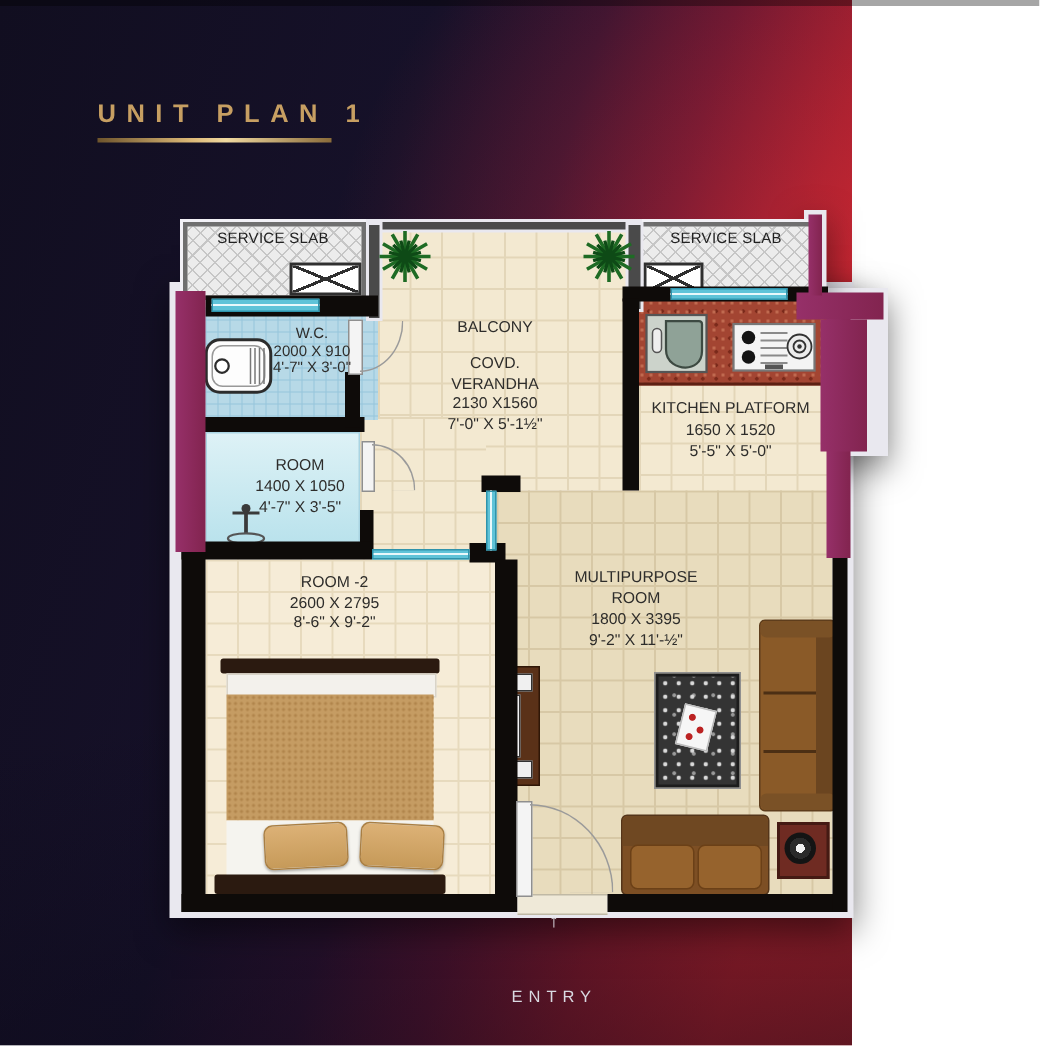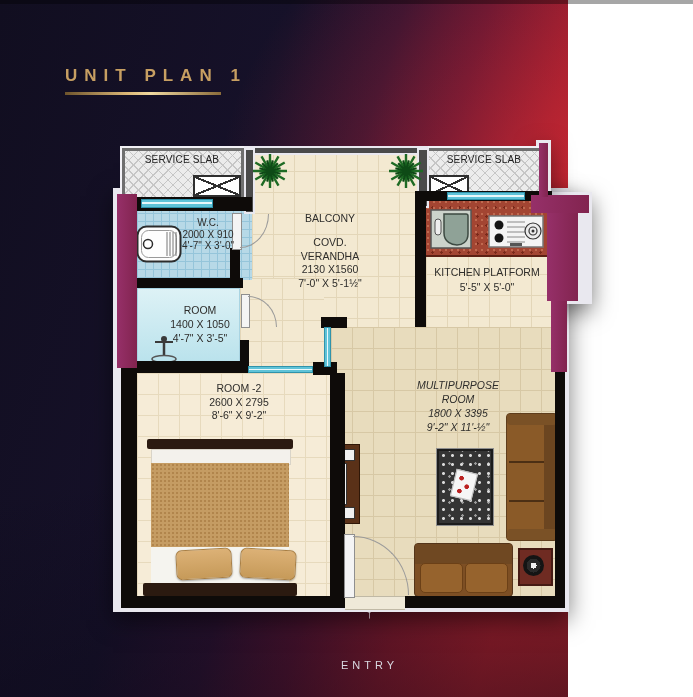--- a/index.html
+++ b/index.html
@@ -201,28 +201,29 @@
       <div>4'-7" X 3'-5"</div>
     </div>
     <div class="abs lbl" style="left:268px;top:236px;width:124px;line-height:13.5px;">
       <div>COVD.</div>
       <div>VERANDHA</div>
       <div>2130 X1560</div>
       <div>7'-0" X 5'-1½"</div>
     </div>
     <div class="abs lbl" style="left:418px;top:265px;width:138px;line-height:14.5px;">
       <div>KITCHEN PLATFORM</div>
+      <div>1650 X 1520</div>
       <div>5'-5" X 5'-0"</div>
     </div>
-    <div class="abs lbl" style="left:160px;top:382px;width:126px;line-height:13.5px;padding-left:16px;">
+    <div class="abs lbl" style="left:160px;top:382px;width:126px;line-height:13.5px;">
       <div>ROOM -2</div>
       <div>2600 X 2795</div>
       <div>8'-6" X 9'-2"</div>
     </div>
-    <div class="abs lbl" style="left:396px;top:378px;width:124px;line-height:14px;font-style:italic;">
+    <div class="abs lbl" style="left:362px;top:378px;width:124px;line-height:14px;">
       <div>MULTIPURPOSE</div>
       <div>ROOM</div>
       <div>1800 X 3395</div>
       <div>9'-2" X 11'-½"</div>
     </div>
 
     <div class="abs arrow" style="left:366px;top:606px;">↑</div>
     <div class="abs entry" style="left:341px;top:622px;margin-top:37px;">ENTRY</div>
   </div>
 </div>

